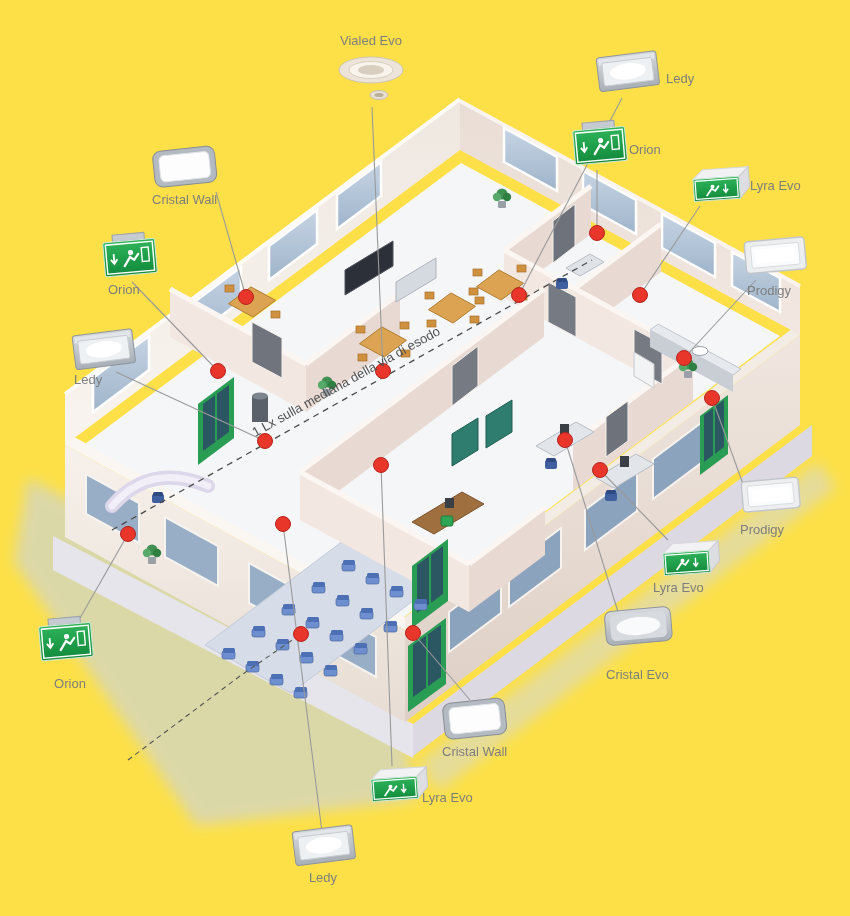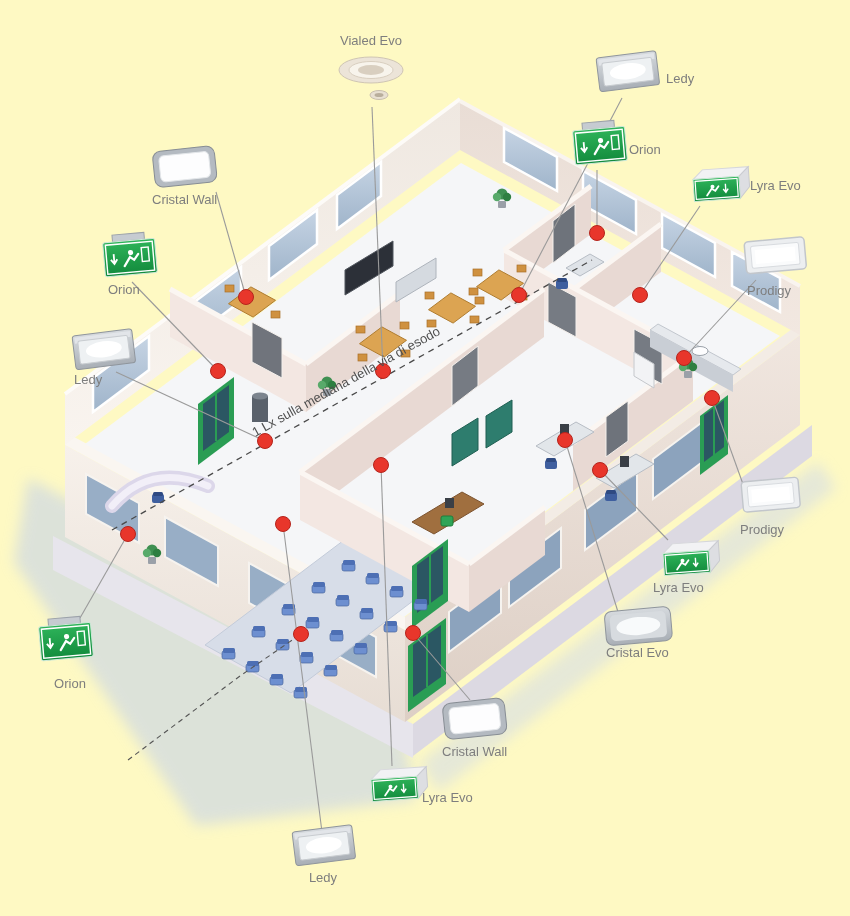--- a/index.html
+++ b/index.html
@@ -1,16 +1,16 @@
 <!DOCTYPE html>
 <html><head>
 <meta charset="utf-8">
 <style>
   html,body{margin:0;padding:0;background:#ffffff;}
-  .stage{position:relative;width:850px;height:916px;background:#fef9c3;overflow:hidden;
+  .stage{position:relative;width:850px;height:916px;background:#fde047;overflow:hidden;
          font-family:"Liberation Sans",sans-serif;}
   .stage svg.plan{position:absolute;left:0;top:0;}
   .label{position:absolute;font-size:13px;color:#7e7e7e;white-space:nowrap;}
   .label.center{text-align:center;}
   .note{position:absolute;font-size:12.5px;line-height:1.24;color:#5a5a5a;white-space:pre-line;}
   .escape-text{position:absolute;left:210px;top:374px;width:272px;text-align:center;
                font-size:13px;color:#4f4f4f;transform:rotate(-29deg);transform-origin:center;}
 </style>
 </head>
 <body>
@@ -381,21 +381,21 @@
   </g>
 </svg>
 
 <div class="label center" style="left:316px;top:33px;width:110px;">Vialed Evo</div>
 <div class="label" style="left:666px;top:71px;">Ledy</div>
 <div class="label" style="left:629px;top:142px;">Orion</div>
 <div class="label" style="left:750px;top:178px;">Lyra Evo</div>
 <div class="label" style="left:747px;top:283px;">Prodigy</div>
 <div class="label" style="left:740px;top:522px;">Prodigy</div>
 <div class="label" style="left:653px;top:580px;">Lyra Evo</div>
-<div class="label" style="left:606px;top:645px;">Cristal Evo</div>
+<div class="label" style="left:606px;top:667px;">Cristal Evo</div>
 <div class="label" style="left:442px;top:744px;">Cristal Wall</div>
 <div class="label" style="left:422px;top:790px;">Lyra Evo</div>
 <div class="label center" style="left:288px;top:870px;width:70px;">Ledy</div>
 <div class="label center" style="left:40px;top:676px;width:60px;">Orion</div>
 <div class="label" style="left:74px;top:372px;">Ledy</div>
 <div class="label" style="left:108px;top:282px;">Orion</div>
 <div class="label" style="left:152px;top:192px;">Cristal Wall</div>
 
 <div class="escape-text">1 Lx sulla mediana della via di esodo</div>
 

